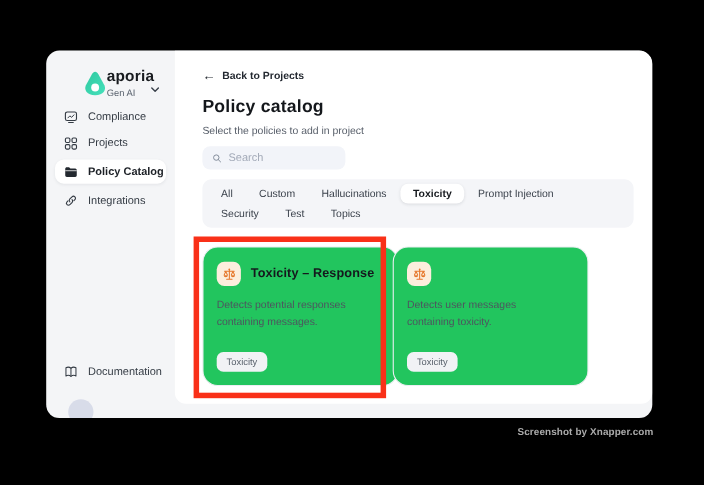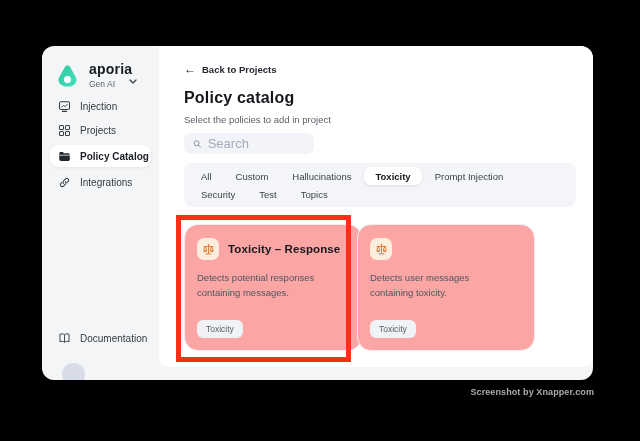--- a/index.html
+++ b/index.html
@@ -15,21 +15,21 @@
 
   
   .app-window {
     position:absolute; left:42px; top:46px; width:551px; height:334px;
     background:#F4F5F7; border-radius:12px; overflow:hidden;
     box-shadow:0 20px 50px rgba(0,0,0,.55);
   }
 
   
   .sidebar { position:absolute; left:0; top:0; width:117px; height:100%; }
-  .logo-row { position:absolute; left:15px; top:16px; display:flex; align-items:flex-start; gap:11px; }
+  .logo-row { position:absolute; left:34px; top:16px; display:flex; align-items:flex-start; gap:0; }
   .logo-mark { width:21px; height:24px; margin-top:2px; }
   .brand-name { font-size:14px; font-weight:700; color:#181B1F; letter-spacing:.2px; line-height:1.1; }
   .workspace-row { display:flex; align-items:flex-start; gap:14px; margin-top:2px; }
   .workspace-name { font-size:8.5px; color:#59626E; }
   .chev { width:8px; height:5px; }
 
   .nav-item {
     position:absolute; left:8px; width:101px; height:22px;
     display:flex; align-items:center; gap:9px; padding-left:8px;
     border-radius:8px; cursor:pointer;
@@ -58,39 +58,39 @@
   .page-subtitle { position:absolute; left:25px; top:68px; font-size:9.5px; color:#575E69; }
 
   .search-box {
     position:absolute; left:25px; top:87px; width:130px; height:21px;
     background:#F2F4F9; border-radius:7px; display:flex; align-items:center; gap:6px;
     padding:0 9px; cursor:text;
   }
   .search-box svg { width:10px; height:10px; }
   .search-input {
     border:none; outline:none; background:transparent; width:100%;
-    font-size:13px; color:#3A414B; font-family:"Liberation Sans", sans-serif;
+    font-size:10px; color:#3A414B; font-family:"Liberation Sans", sans-serif;
   }
   .search-input::placeholder { color:#A3AAB8; }
 
   .tabs-bar {
     position:absolute; left:25px; top:117px; width:392px; height:44px;
     background:#F4F5F8; border-radius:8px; padding:4px 6px;
     display:flex; flex-wrap:wrap; align-content:flex-start; column-gap:2px;
   }
   .tab {
     height:18px; padding:0 11px; display:flex; align-items:center;
     font-size:9.5px; color:#3B424C; border-radius:7px; cursor:pointer; white-space:nowrap;
   }
   .tab.active { background:#fff; color:#15181D; font-weight:700; box-shadow:0 1px 3px rgba(25,32,45,.12); }
 
   
   .card {
     position:absolute; top:178px; width:178px; height:127px;
-    background:#fca5a5; border:1px solid #ECEEF2; border-radius:14px;
+    background:#22c55e; border:1px solid #ECEEF2; border-radius:14px;
     padding:13px 12px; cursor:pointer;
   }
   .card-1 { left:25px; }
   .card-2 { left:198px; }
   .card-head { display:flex; align-items:center; gap:9px; }
   .policy-icon {
     width:22px; height:22px; border-radius:7px; background:#FCEEDD;
     display:flex; align-items:center; justify-content:center; flex:0 0 auto;
   }
   .policy-icon svg { width:13px; height:13px; }
@@ -144,21 +144,21 @@
           </div>
         </div>
       </div>
 
       <div class="nav-item" style="top:49px">
         <svg viewBox="0 0 16 16">
           <rect x="1.8" y="2.2" width="12.4" height="9.6" rx="2" fill="none" stroke="#343B44" stroke-width="1.25"></rect>
           <path d="M4.6 8.8 L6.8 6.6 L8.8 8.2 L11.4 5.4" fill="none" stroke="#343B44" stroke-width="1.1" stroke-linecap="round" stroke-linejoin="round"></path>
           <line x1="5.4" y1="14" x2="10.6" y2="14" stroke="#343B44" stroke-width="1.25" stroke-linecap="round"></line>
         </svg>
-        <span>Injection</span>
+        <span>Compliance</span>
       </div>
 
       <div class="nav-item" style="top:73px">
         <svg viewBox="0 0 16 16">
           <rect x="1.8" y="1.8" width="5" height="5" rx="1.4" fill="none" stroke="#343B44" stroke-width="1.25"></rect>
           <rect x="9.2" y="1.8" width="5" height="5" rx="1.4" fill="none" stroke="#343B44" stroke-width="1.25"></rect>
           <rect x="1.8" y="9.2" width="5" height="5" rx="1.4" fill="none" stroke="#343B44" stroke-width="1.25"></rect>
           <rect x="9.2" y="9.2" width="5" height="5" rx="1.4" fill="none" stroke="#343B44" stroke-width="1.25"></rect>
         </svg>
         <span>Projects</span>

